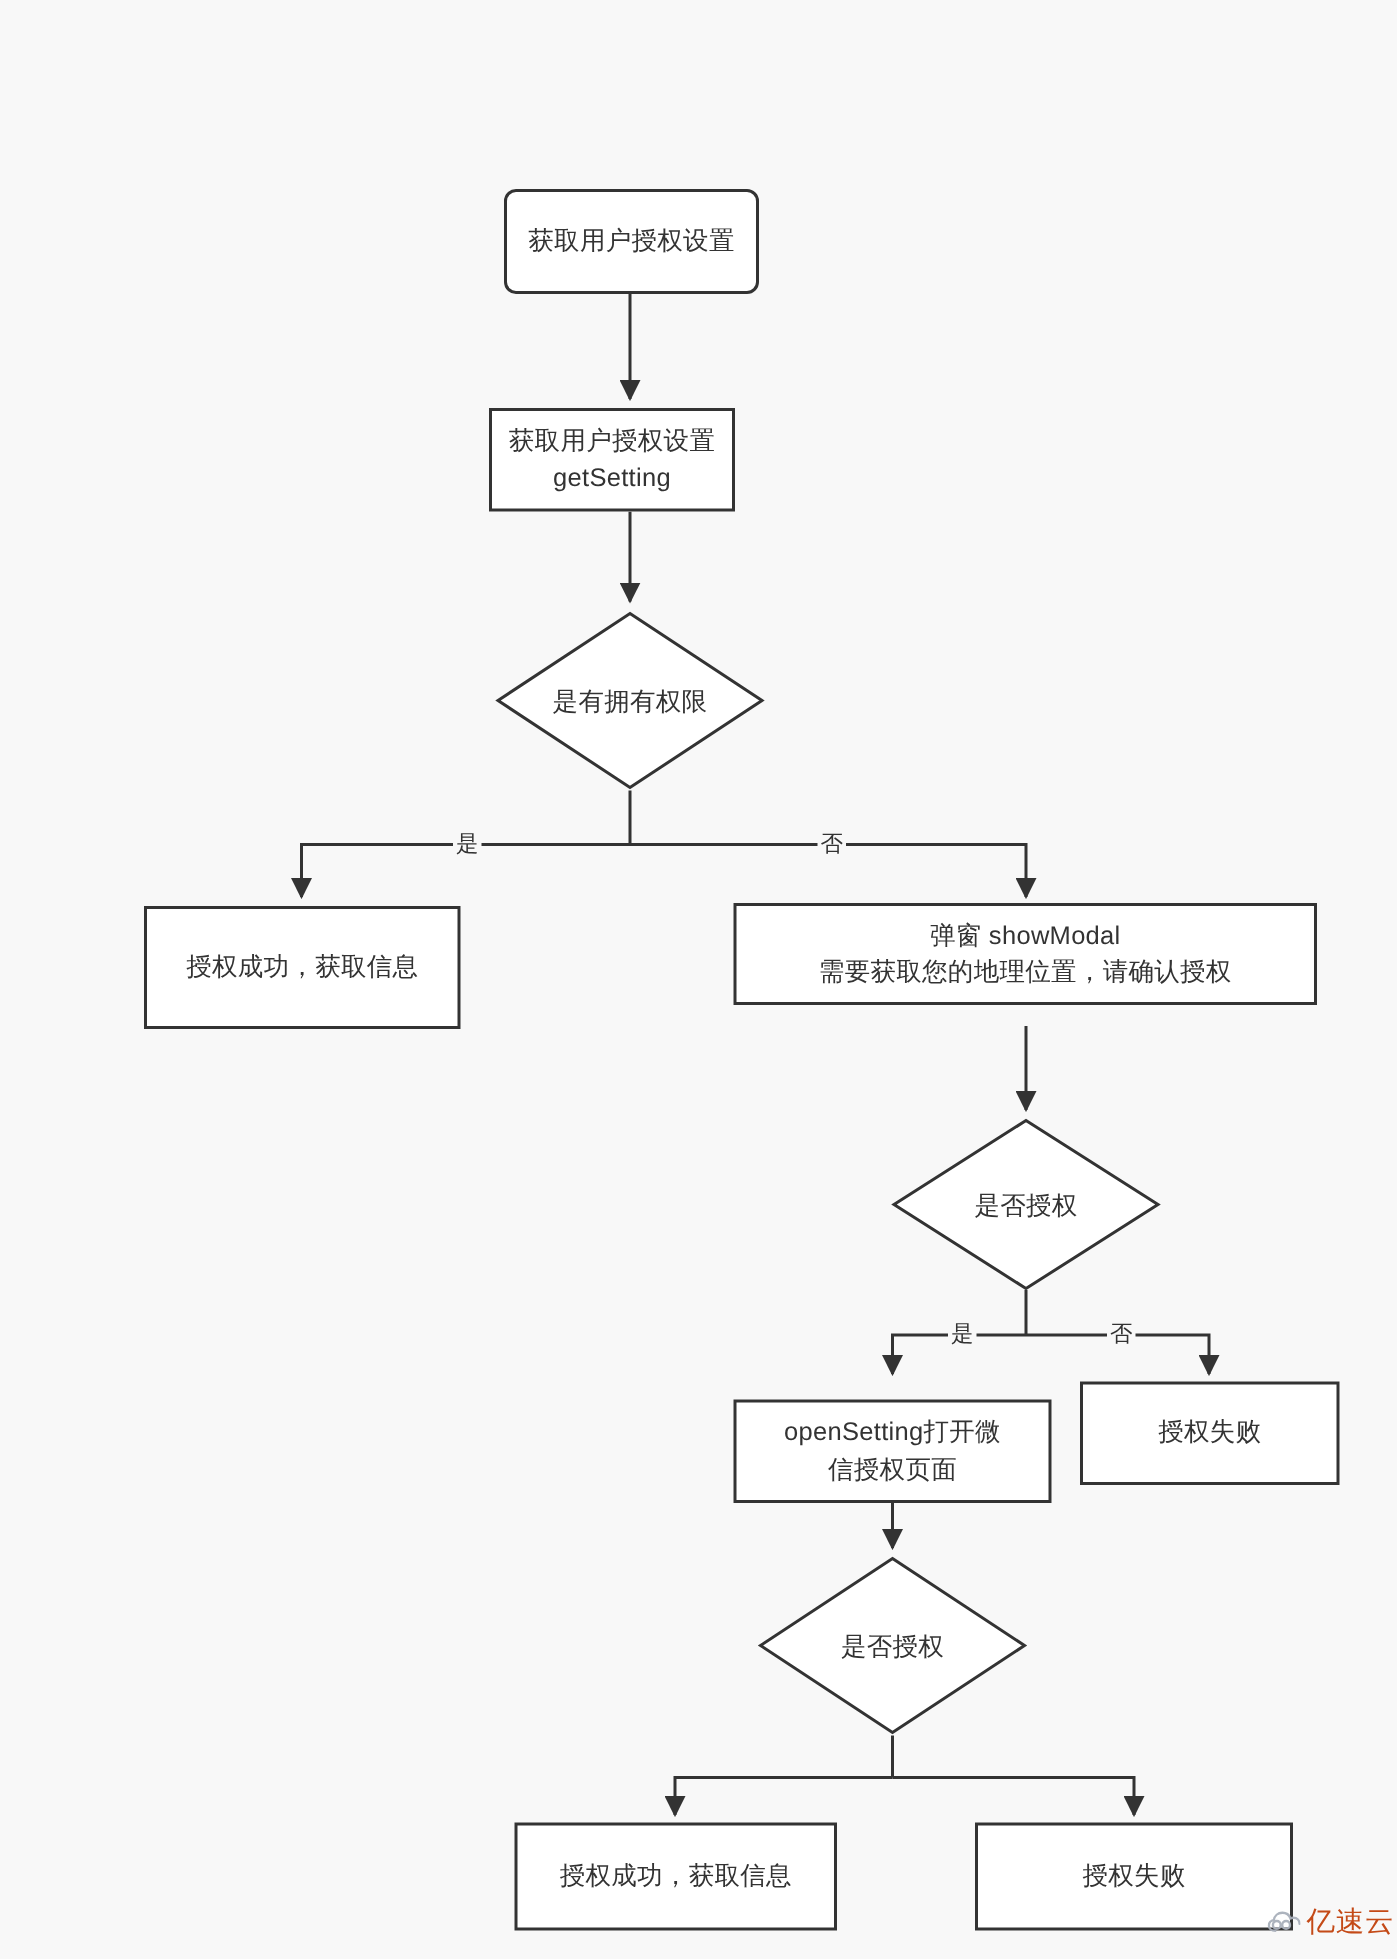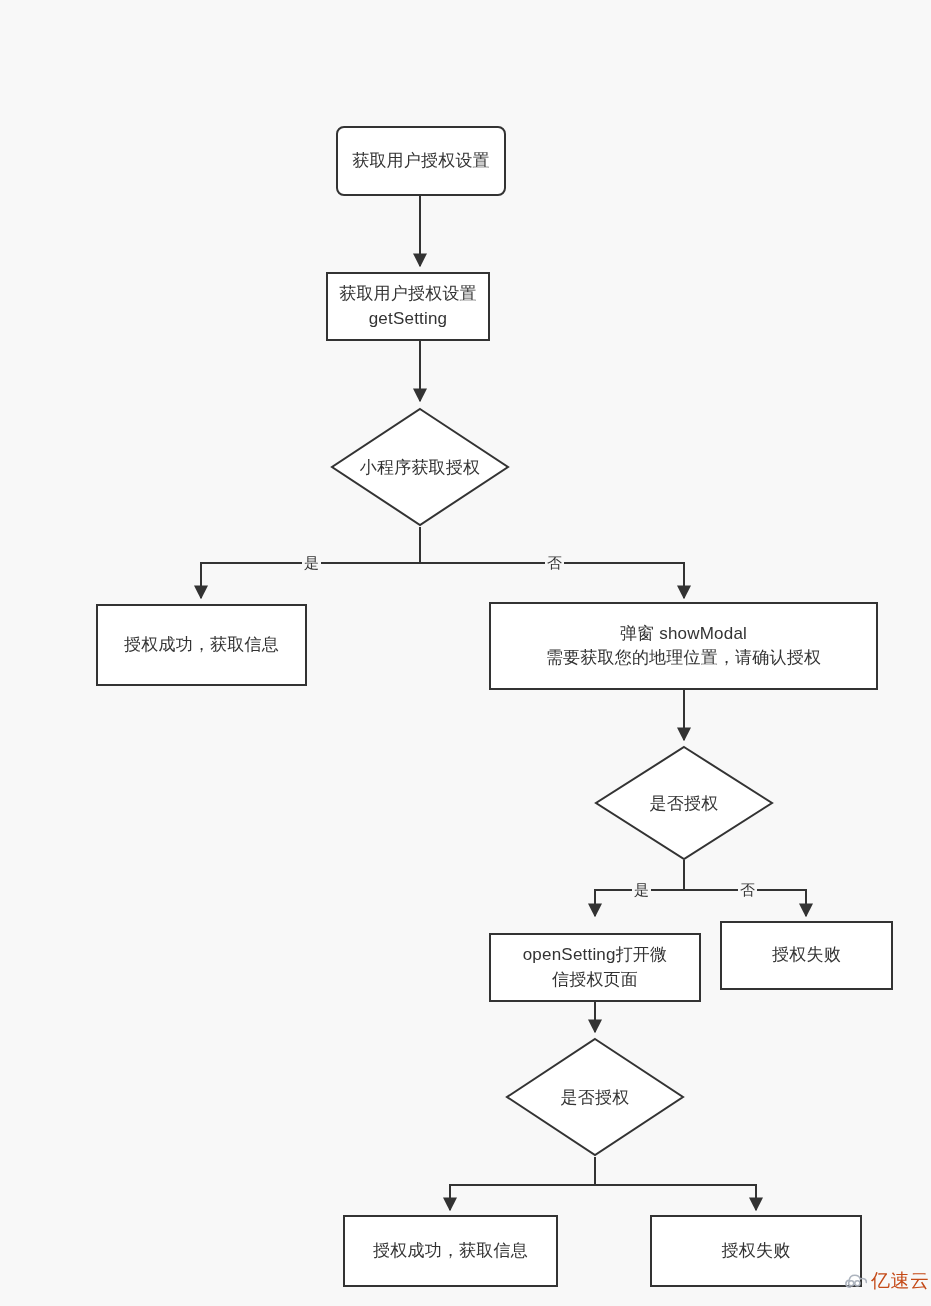--- a/index.html
+++ b/index.html
@@ -128,26 +128,26 @@
 
   <div class="node rounded" style="left:336px; top:126px; width:170px; height:70px;">获取用户授权设置</div>
 
   <div class="node" style="left:326px; top:272px; width:164px; height:69px;">获取用户授权设置
 getSetting</div>
 
   <div class="diamond-wrap" style="left:330px; top:407px; width:180px; height:120px;">
     <svg width="180" height="120" viewBox="0 0 180 120" aria-hidden="true">
       <polygon points="90,2 178,60 90,118 2,60" fill="#ffffff" stroke="#333333" stroke-width="2"></polygon>
     </svg>
-    <div class="diamond-label">小程序获取授权</div>
+    <div class="diamond-label">是有拥有权限</div>
   </div>
 
   <div class="node" style="left:96px; top:604px; width:211px; height:82px;">授权成功，获取信息</div>
 
-  <div class="node" style="left:489px; top:602px; width:389px; height:88px;">弹窗 showModal
+  <div class="node" style="left:489px; top:602px; width:389px; height:68px;">弹窗 showModal
 需要获取您的地理位置，请确认授权</div>
 
   <div class="diamond-wrap" style="left:594px; top:745px; width:180px; height:116px;">
     <svg width="180" height="116" viewBox="0 0 180 116" aria-hidden="true">
       <polygon points="90,2 178,58 90,114 2,58" fill="#ffffff" stroke="#333333" stroke-width="2"></polygon>
     </svg>
     <div class="diamond-label">是否授权</div>
   </div>
 
   <div class="node" style="left:489px; top:921px; width:212px; height:69px;margin-top:12px;">openSetting打开微

